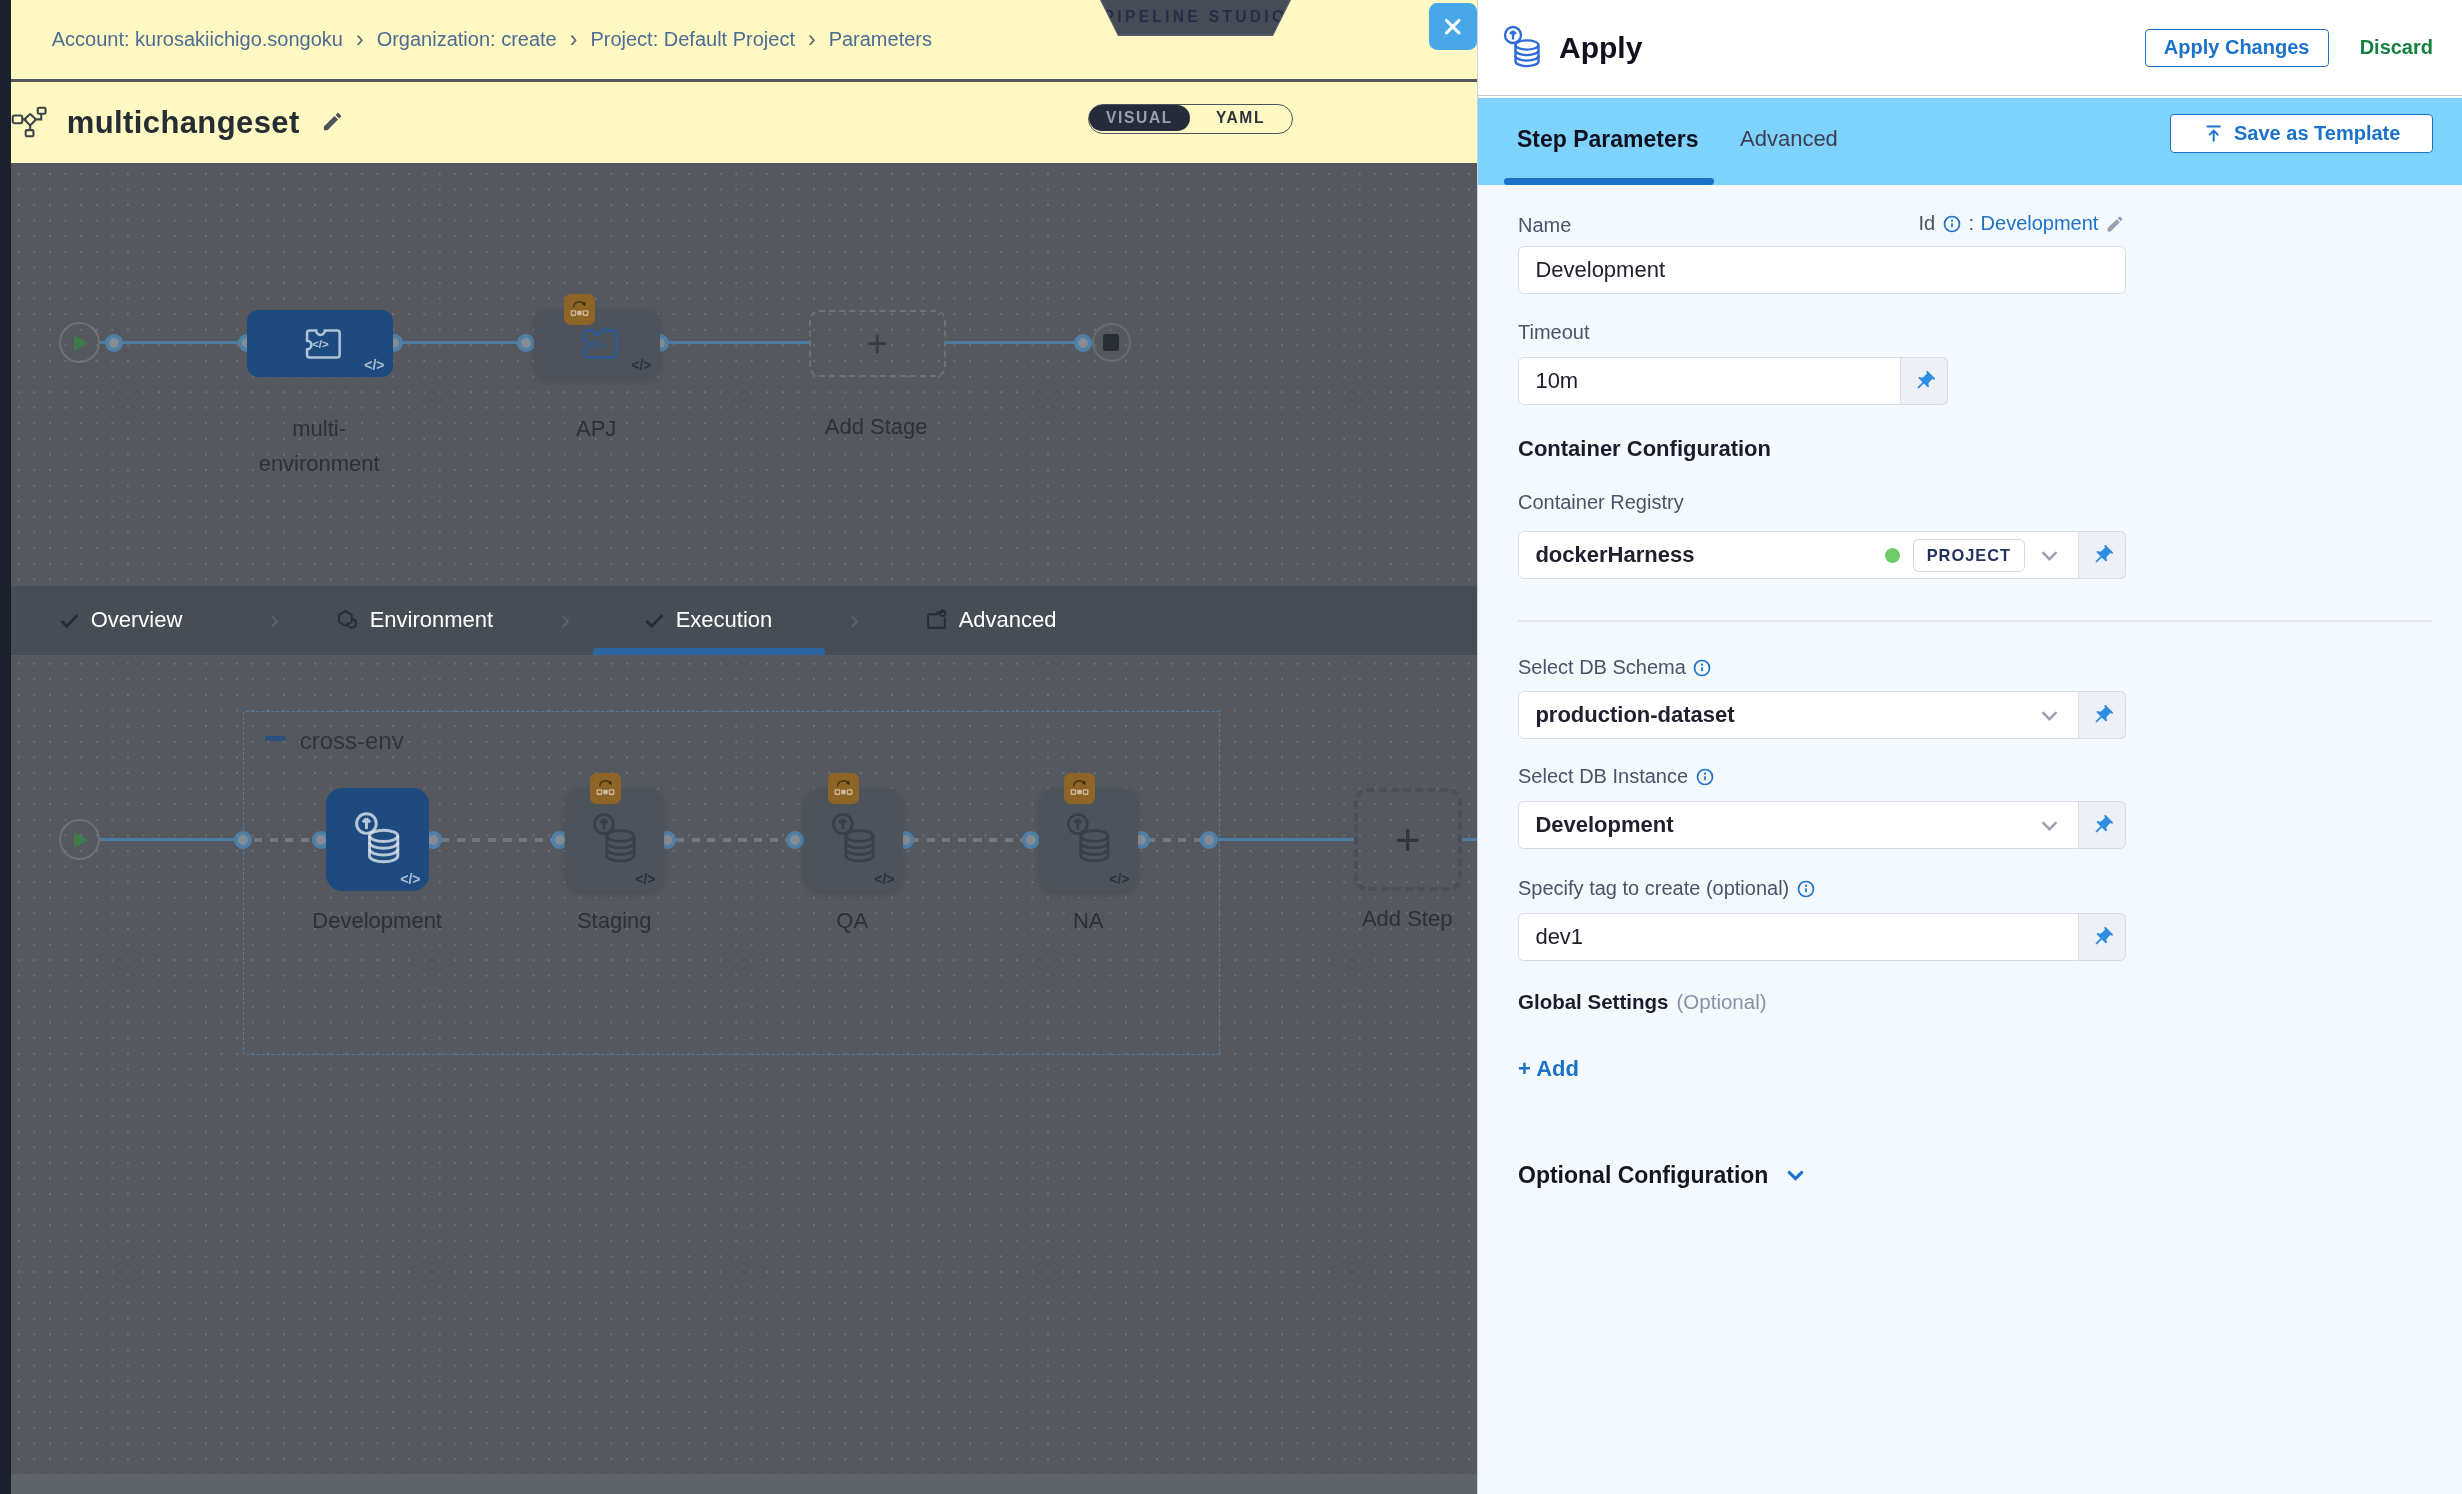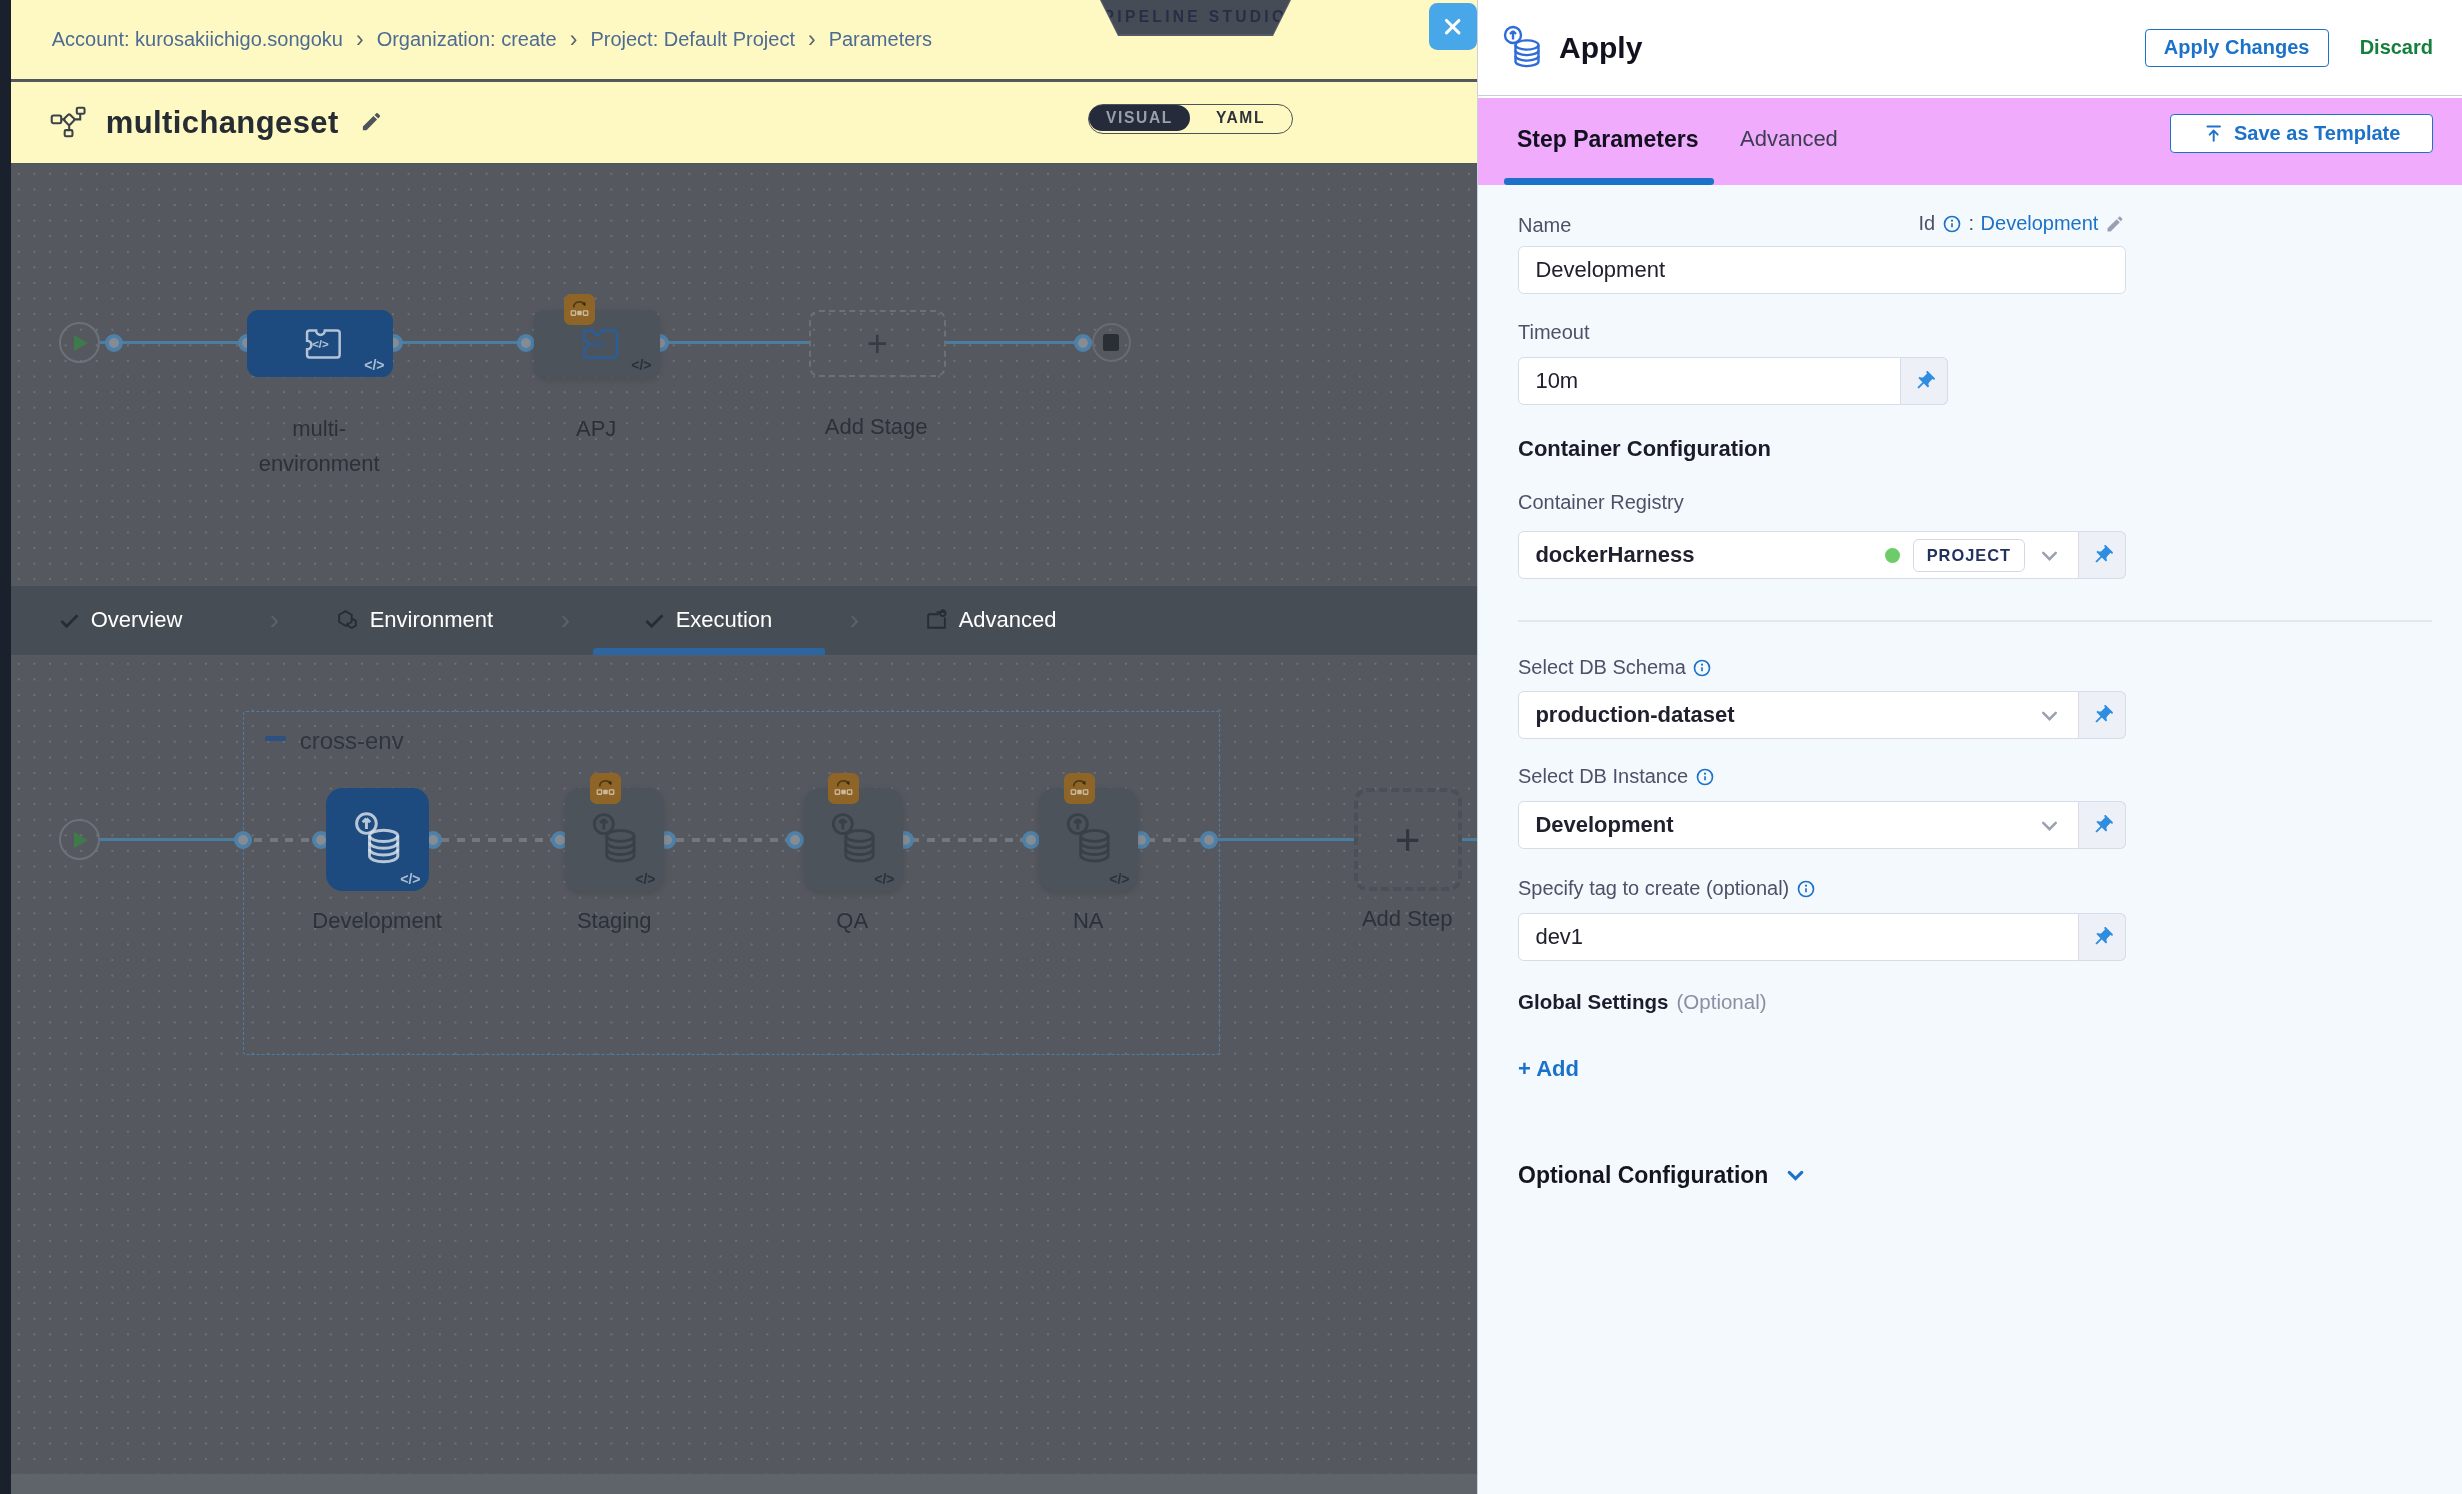--- a/index.html
+++ b/index.html
@@ -6,21 +6,21 @@
   html,body { width:2462px; height:1495px; font-family:"Liberation Sans","DejaVu Sans",sans-serif; overflow:hidden; }
   body { position:relative; background:#55595f; }
 
   
   .left-region { position:absolute; left:0; top:0; width:1477px; height:1495px; background:#55595f; overflow:hidden; }
   .nav-strip { position:absolute; left:0; top:0; width:10.7px; height:1495px; background:#1b212c; }
   .bar { position:absolute; left:10.7px; right:0; background:#fef9c3; }
   .breadcrumb-bar { top:0; height:80px; border-bottom:1.6px solid #50565e; display:flex; align-items:center; padding-left:41px; }
   .crumb { color:#4d6b94; font-size:20px; white-space:nowrap; }
   .crumb-sep { color:#5d646c; font-size:23px; margin:0 13px; }
-  .title-bar { top:82px; height:82px; border-bottom:1.6px solid #50565e; display:flex; align-items:center; padding-left:39px; }
+  .title-bar { top:82px; height:82px; border-bottom:1.6px solid #50565e; display:flex; align-items:center; }
   .page-title { color:#262c34; font-size:31px; font-weight:bold; margin-left:18px; letter-spacing:0.4px; }
   .title-pencil { margin-left:21.4px; }
 
   .studio-badge { position:absolute; left:1100px; top:0; width:191px; height:36px;
     clip-path:polygon(0 0,100% 0,calc(100% - 18px) 100%,18px 100%); background:#525a6a; }
   .studio-badge-inner { position:absolute; left:1.6px; top:0; right:1.6px; bottom:1.6px;
     clip-path:polygon(0 0,100% 0,calc(100% - 17px) 100%,17px 100%); background:#454c56;
     display:flex; align-items:center; justify-content:center; color:#272e46; font-size:15.6px; font-weight:bold; letter-spacing:3.3px; }
 
   .view-toggle { position:absolute; left:1088px; top:104px; width:205px; height:30px; border:1.6px solid #4b5258; border-radius:15px; display:flex; }
@@ -65,21 +65,21 @@
 
   
   .panel { position:absolute; left:1477px; top:0; width:986px; height:1495px; background:#ffffff; border-left:0.8px solid #ccd0da; }
   .close-btn { position:absolute; left:-49px; top:3.3px; width:48px; height:47px; background:#48a7e8; border-radius:8.2px; display:flex; align-items:center; justify-content:center; }
   .panel-header { position:absolute; left:0; top:0; width:100%; height:96px; border-bottom:1.6px solid #c9ccd9; display:flex; align-items:center; padding:0 30px 0 20px; }
   .panel-title { font-size:30px; font-weight:bold; color:#12121f; margin-left:13px; }
   .hdr-spacer { flex:1; }
   .btn-outline { border:1.6px solid #1b72c8; color:#1b72c8; border-radius:4.1px; background:#fff; font-size:20px; font-weight:bold; display:flex; align-items:center; justify-content:center; font-family:inherit; }
   .apply-changes { width:184px; height:38px; }
   .discard { color:#15803d; font-size:20px; font-weight:bold; margin-left:31px; }
-  .panel-tabs { position:absolute; left:0; top:98px; width:100%; height:87px; background:#f0abfc; }
+  .panel-tabs { position:absolute; left:0; top:98px; width:100%; height:87px; background:#7dd3fc; }
   .ptab { position:absolute; top:0; height:82px; display:flex; align-items:center; font-size:22px; }
   .ptab-active { font-weight:bold; color:#10101f; font-size:23px; }
   .ptab-idle { color:#3c3c52; }
   .ptab-underline { position:absolute; left:26px; top:80px; width:210px; height:6.6px; background:#1b72c8; border-radius:3.3px; }
   .save-template { position:absolute; right:30px; top:16.4px; width:263px; height:39px; gap:10px; }
   .panel-content { position:absolute; left:0; top:185px; width:100%; height:1310px; background:#f4f9fd; }
   .f-label { position:absolute; left:40px; font-size:20px; color:#4e5068; display:flex; align-items:center; gap:6.6px; }
   .f-heading { position:absolute; left:40px; font-size:22px; font-weight:bold; color:#1b1b2b; }
   .input-row { position:absolute; left:40px; height:48px; display:flex; }
   .input-box { background:#fff; border:1.6px solid #d8dbe8; border-radius:5.7px; height:48px; display:flex; align-items:center; padding:0 16.4px; font-size:22px; color:#20202e; }

